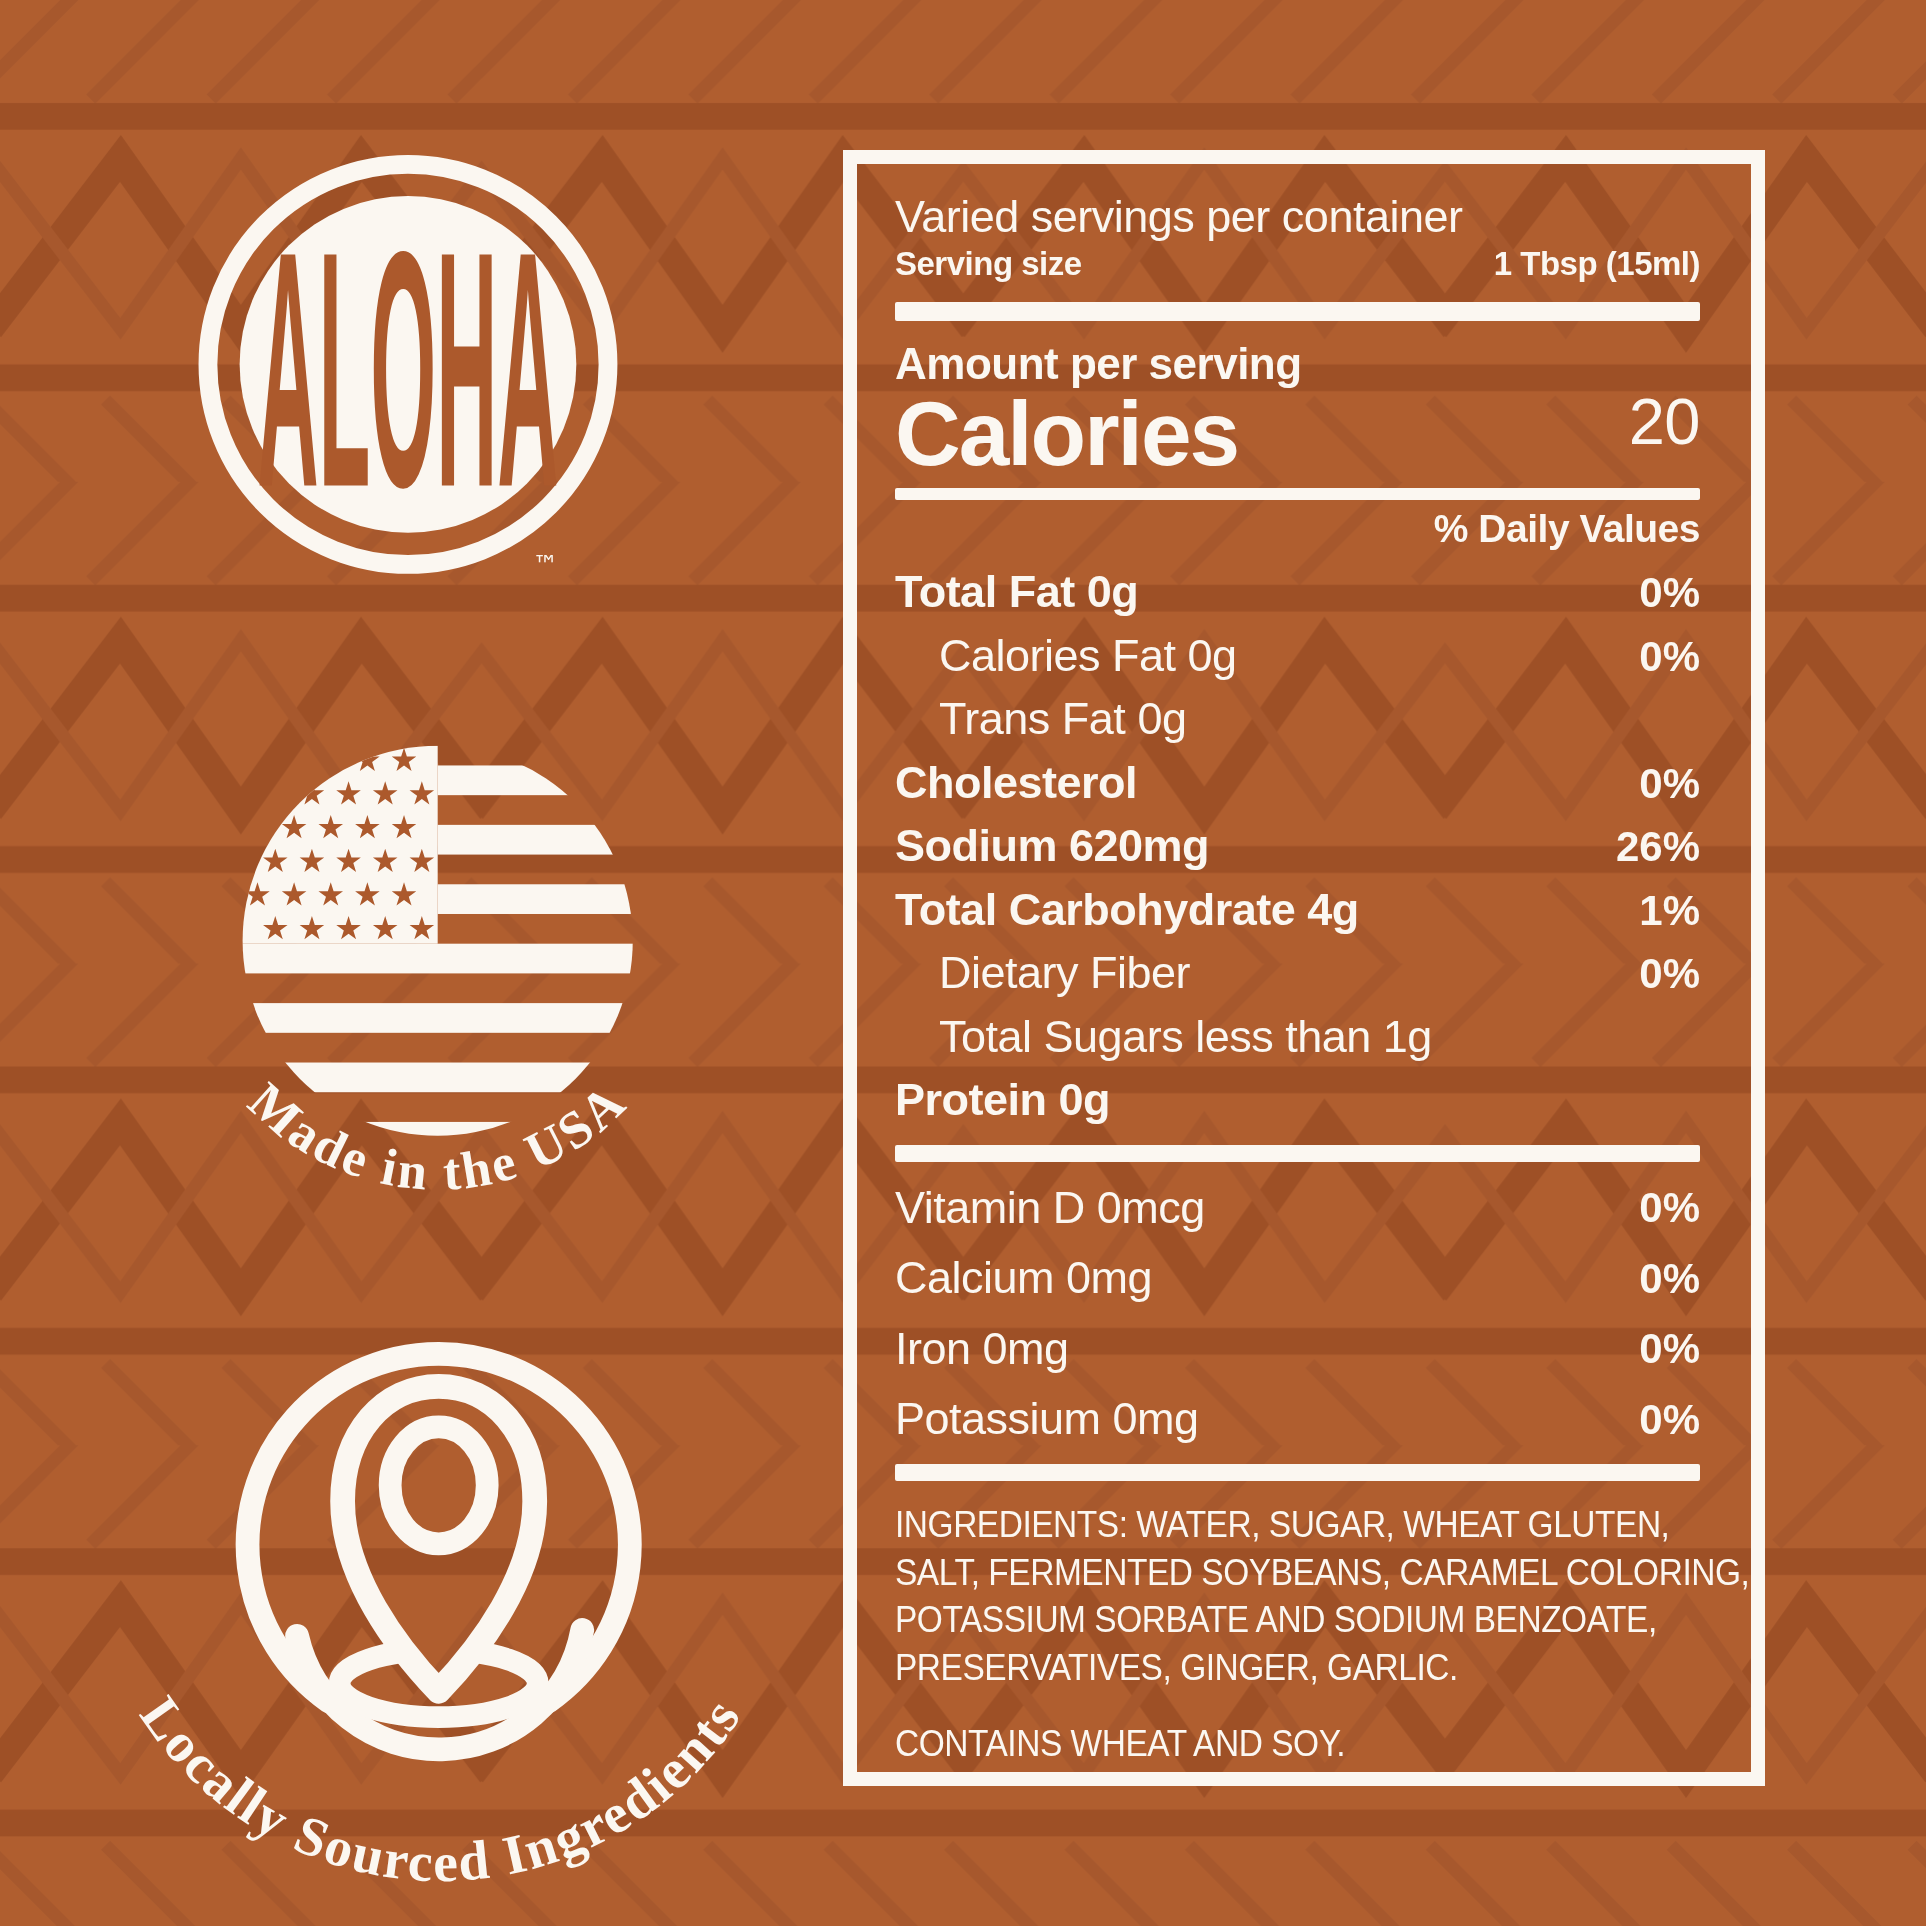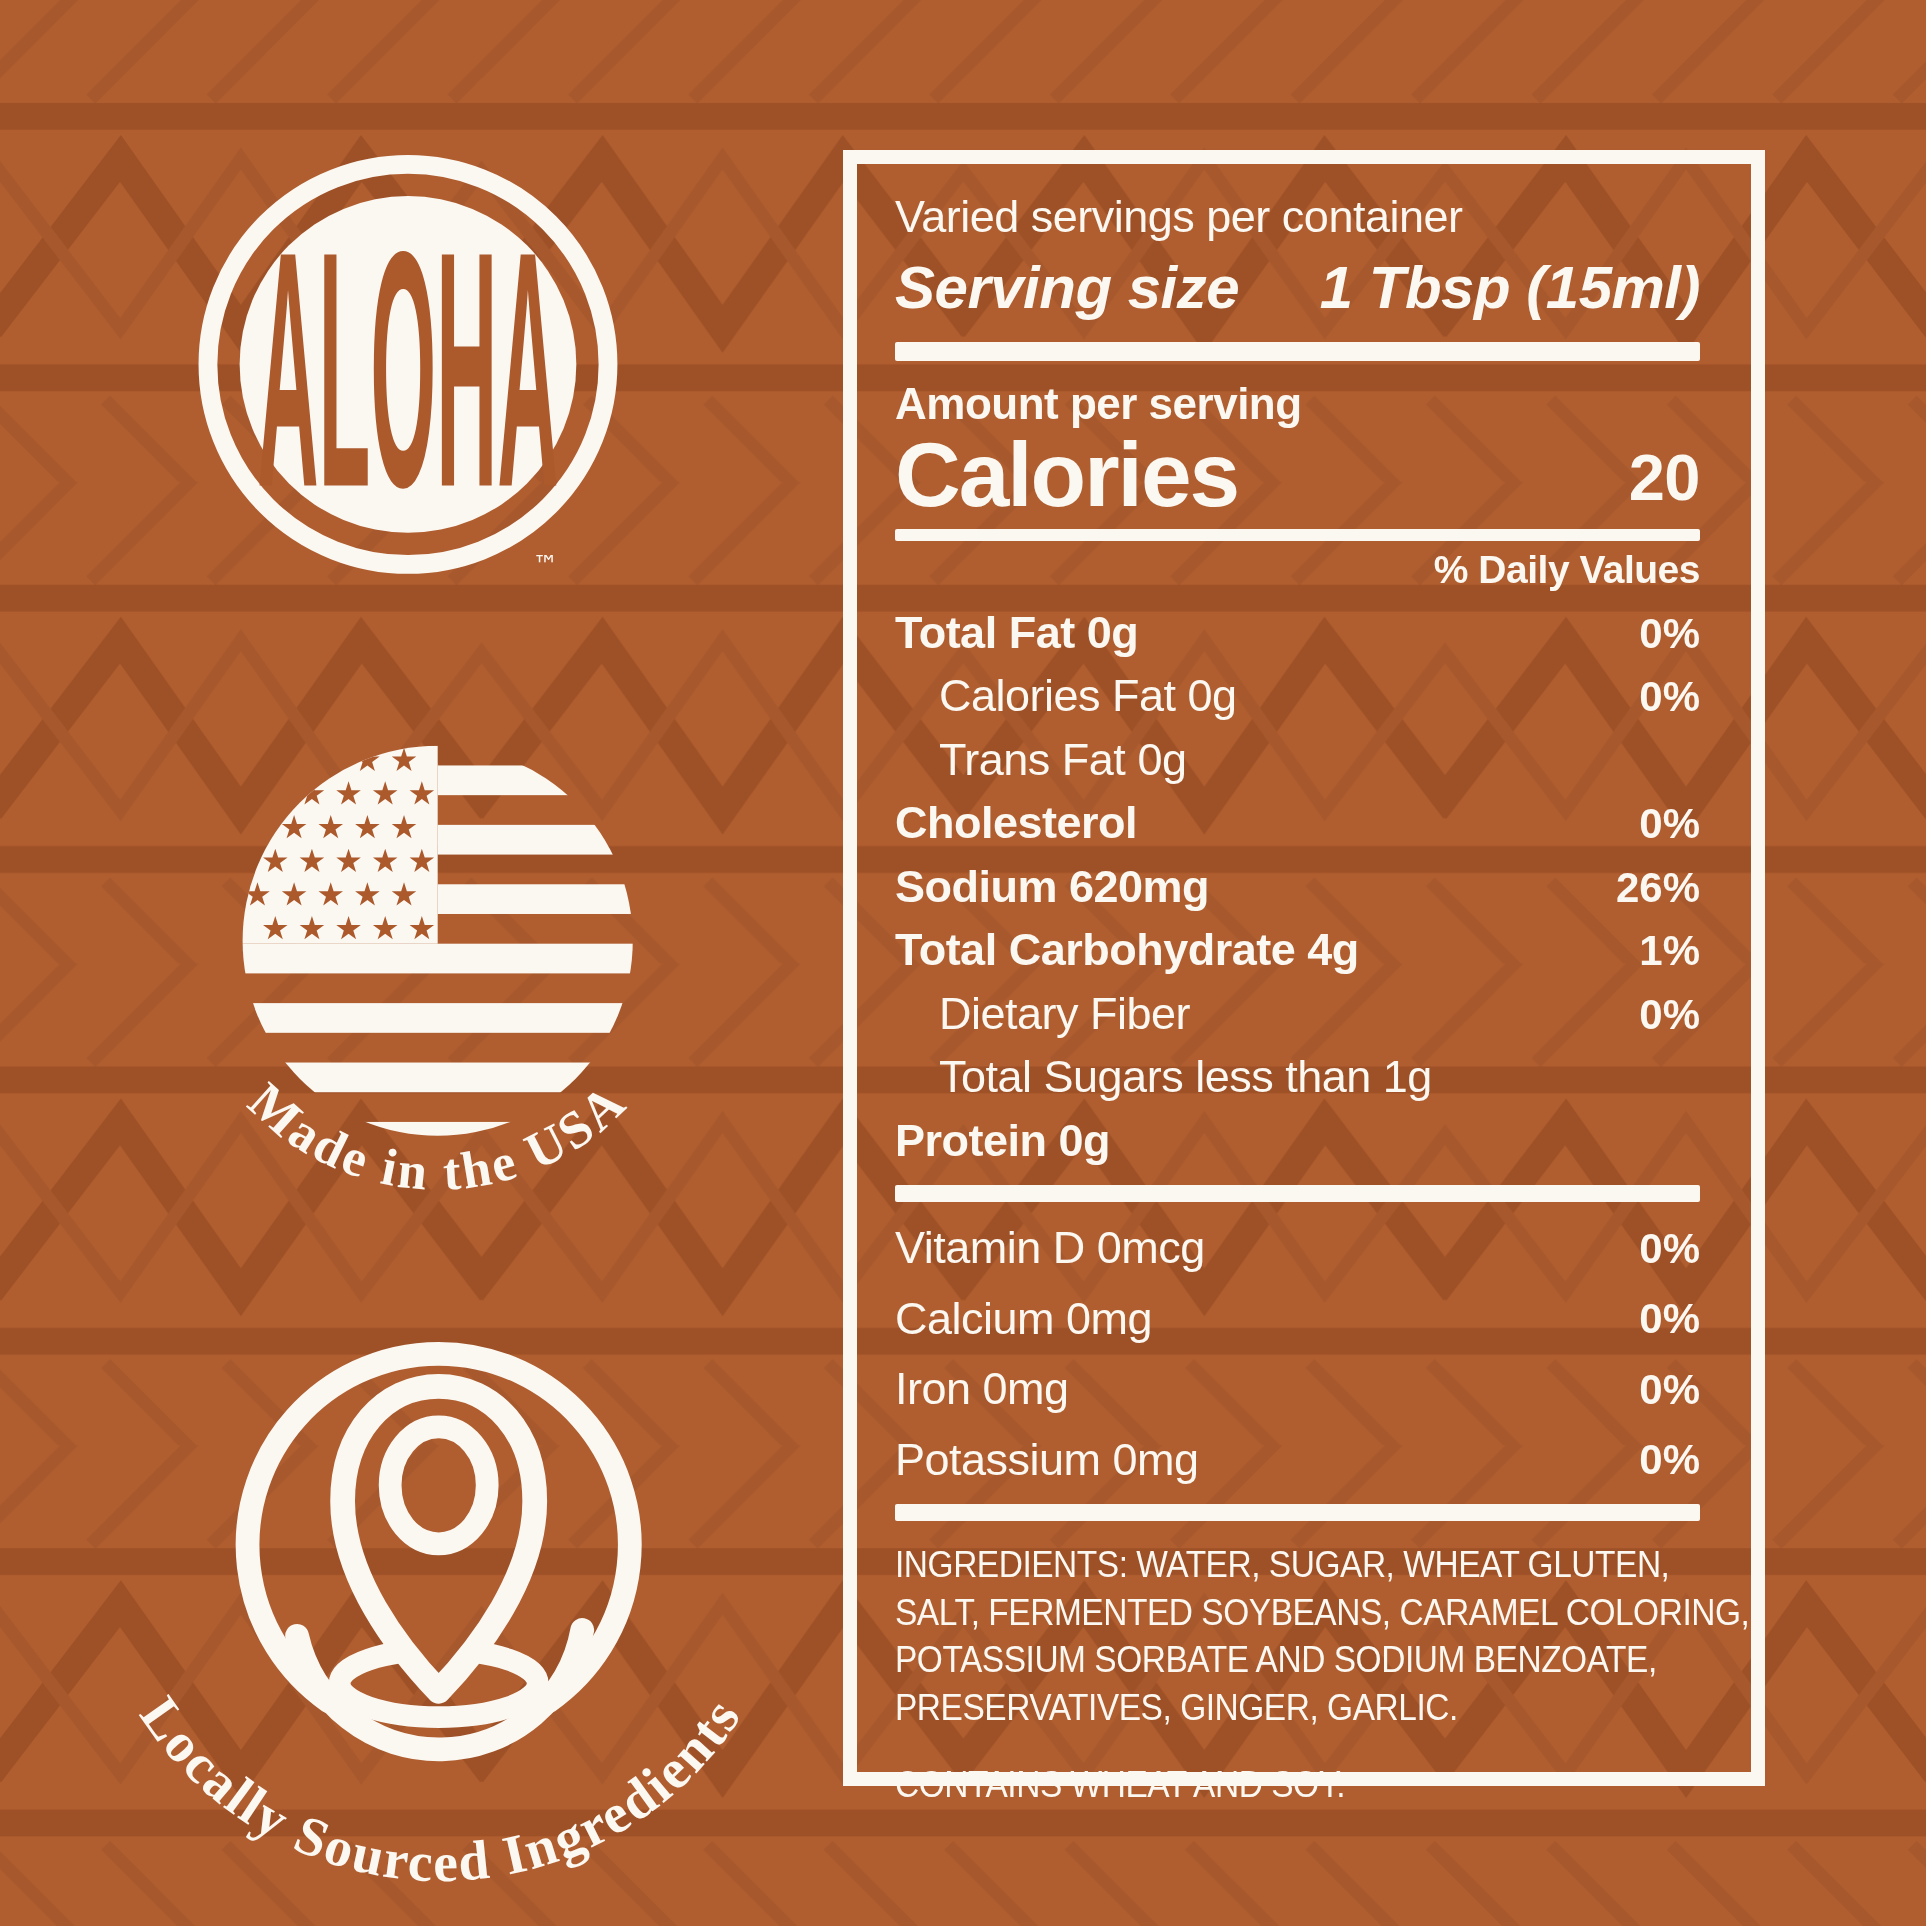--- a/index.html
+++ b/index.html
@@ -12,29 +12,29 @@
   
   .panel{
     position:absolute;left:843px;top:150px;width:922px;height:1636px;
     box-sizing:border-box;border:14px solid #FBF7F1;
     padding:24px 51px 16px 38px;
     color:#FBF7F1;display:flex;flex-direction:column;
     letter-spacing:-0.5px;
   }
   .servings{font-size:45px;line-height:1.2;margin-top:2px;font-weight:400;}
   .row{display:flex;justify-content:space-between;align-items:baseline;}
-  .ss{margin-top:8px;font-size:60px;font-weight:bold;line-height:1.2;font-style:italic;}
+  .ss{font-size:33px;font-weight:bold;line-height:1.2;}
   .bar{background:#FBF7F1;border-radius:2px;flex:none;}
   .bar.big{height:19px;margin-top:18px;}
   .bar.thin{height:12px;margin-top:10px;}
   .bar.mid{height:17px;margin-top:20px;}
   .amount{font-size:44px;font-weight:bold;margin-top:18px;line-height:1.15;}
   .calrow{display:flex;justify-content:space-between;align-items:flex-start;}
   .calories{font-size:91px;font-weight:bold;line-height:0.98;letter-spacing:-2px;}
-  .calval{font-size:65px;font-weight:bold;line-height:1;margin-top:15px;}
+  .calval{font-size:65px;font-weight:normal;line-height:1;margin-top:0;}
   .dvh{font-size:39px;font-weight:bold;text-align:right;margin-top:6px;line-height:1.2;}
   .nrow{display:flex;justify-content:space-between;align-items:baseline;margin-top:14px;font-size:45px;line-height:1.1;}
   .nrow .lab{font-weight:400;}
   .nrow .lab.bold{font-weight:bold;}
   .nrow .lab.ind{padding-left:44px;}
   .dv{font-size:42px;font-weight:bold;letter-spacing:0;}
   .mrow{display:flex;justify-content:space-between;align-items:center;margin-top:22px;font-size:45px;line-height:1.08;}
   .mrow .lab{font-weight:400;}
   .ing{margin-top:20px;font-size:36px;line-height:1.32;font-weight:400;
        transform:scaleX(0.93);transform-origin:left top;white-space:nowrap;}

